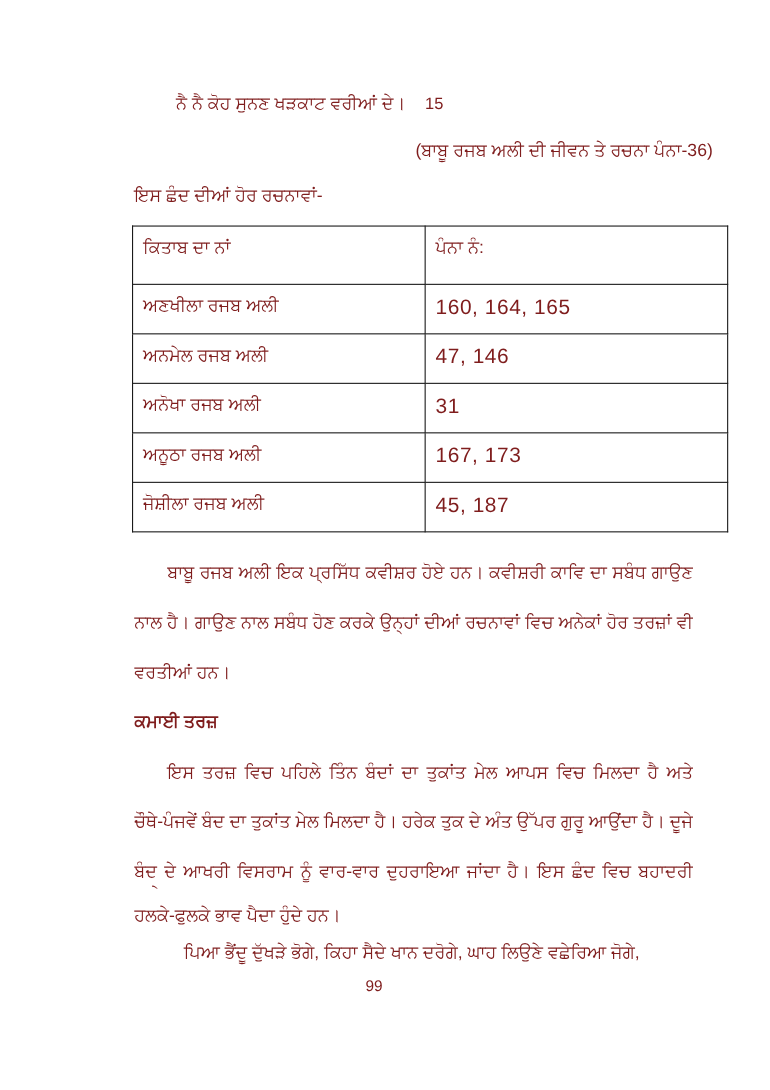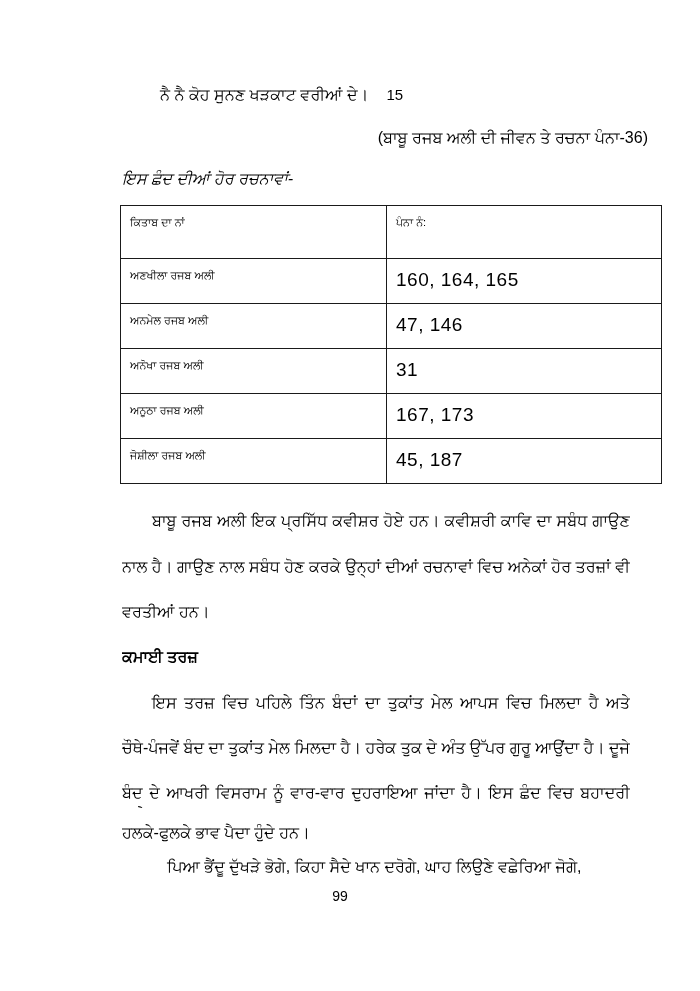--- a/index.html
+++ b/index.html
@@ -7,21 +7,21 @@
     padding: 0;
     background: #e8e8e8;
   }
   .page {
     position: relative;
     width: 700px;
     height: 991px;
     margin: 0 auto;
     background: #ffffff;
     font-family: "Liberation Sans", sans-serif;
-    color: #000000;
+    color: #7f1d1d;
     overflow: hidden;
   }
   .abs { position: absolute; }
   .text-line {
     font-size: 16px;
     line-height: 22px;
     white-space: nowrap;
   }
   .flow-line {
     position: absolute;
@@ -45,21 +45,21 @@
     left: 120px;
     top: 205px;
     width: 509px;
     border-collapse: collapse;
     table-layout: fixed;
   }
   .works-table td {
     border: 1px solid #1a1a1a;
     vertical-align: top;
     padding: 10px 6px 0 9px;
-    font-size: 11px;
+    font-size: 16px;
     overflow: hidden;
   }
   .works-table .col-book { width: 250px; }
   .works-table .col-pages { width: 259px; }
   .works-table tr.header-row td { height: 42px; }
   .works-table tr.data-row td { height: 34px; }
   .works-table .pages-cell { font-size: 19px; letter-spacing: 0.5px; }
 
   .verse-number { margin-left: 18px; font-size: 15px; }
   .citation-line {
@@ -79,21 +79,21 @@
 <body>
 
 <div class="page">
 
   <div class="abs text-line" style="left:160px; top:84px;">
     <span>ਨੈ ਨੈ ਕੋਹ ਸੁਨਣ ਖੜਕਾਟ ਵਰੀਆਂ ਦੇ।</span><span class="verse-number">15</span>
   </div>
 
   <div class="abs text-line citation-line" style="top:127px;">(ਬਾਬੂ ਰਜਬ ਅਲੀ ਦੀ ਜੀਵਨ ਤੇ ਰਚਨਾ ਪੰਨਾ-36)</div>
 
-  <div class="abs text-line" style="left:122px; top:168px;font-style:italic;">ਇਸ ਛੰਦ ਦੀਆਂ ਹੋਰ ਰਚਨਾਵਾਂ-</div>
+  <div class="abs text-line" style="left:122px; top:168px;">ਇਸ ਛੰਦ ਦੀਆਂ ਹੋਰ ਰਚਨਾਵਾਂ-</div>
 
   <table class="works-table">
     <tbody>
       <tr class="header-row">
         <td class="col-book">ਕਿਤਾਬ ਦਾ ਨਾਂ</td>
         <td class="col-pages">ਪੰਨਾ ਨੰ:</td>
       </tr>
       <tr class="data-row">
         <td>ਅਣਖੀਲਾ ਰਜਬ ਅਲੀ</td>
         <td class="pages-cell">160, 164, 165</td>

